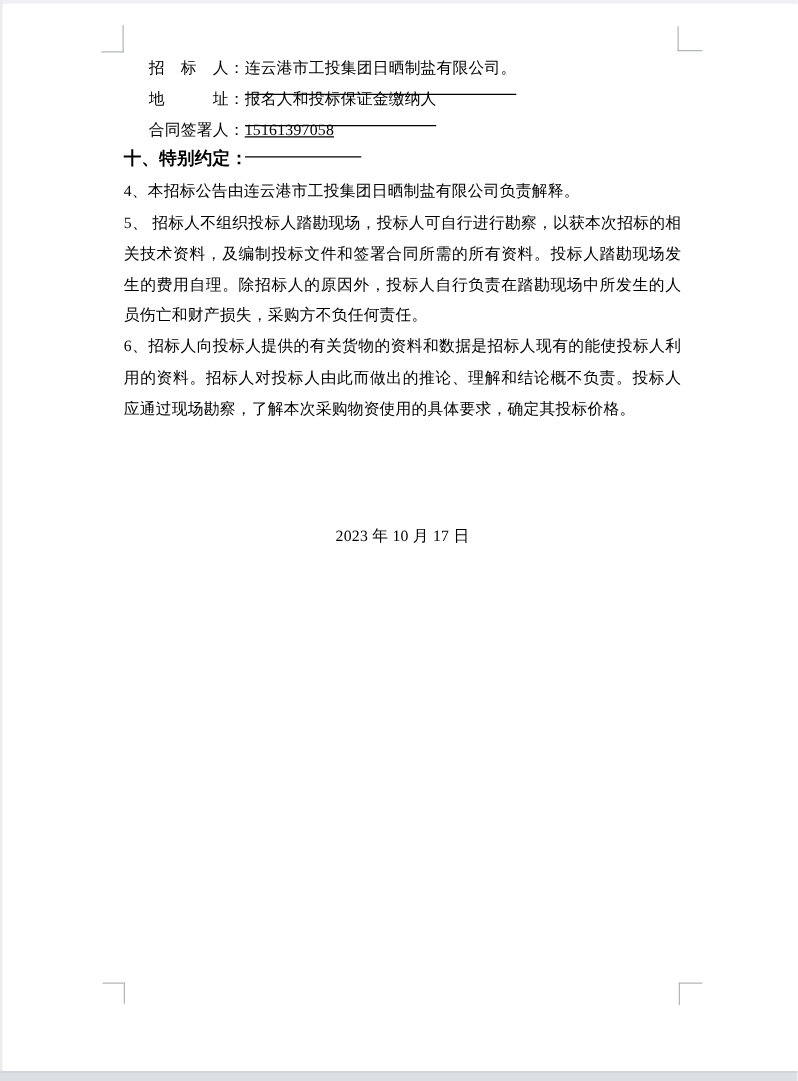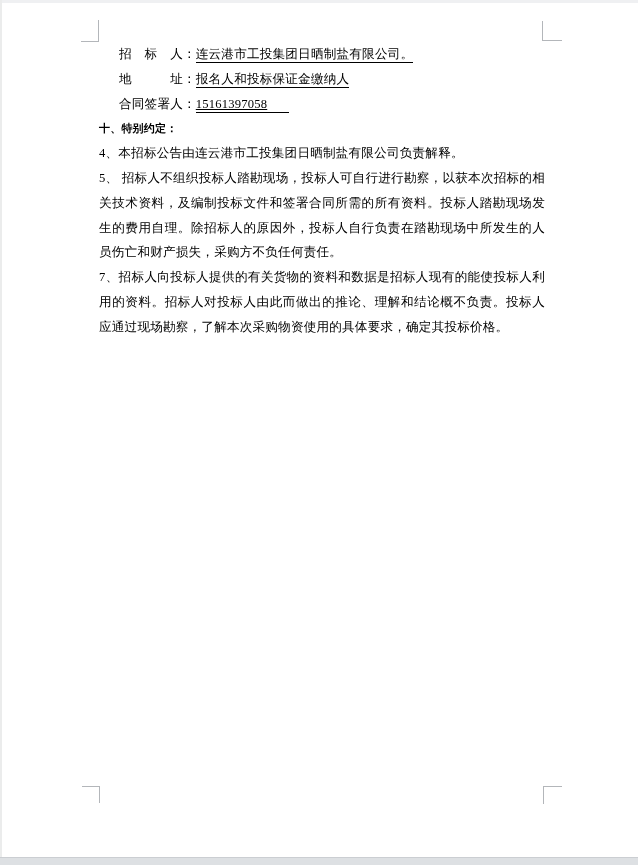--- a/index.html
+++ b/index.html
@@ -40,23 +40,23 @@
   .crop.br { left: 543px; top: 786px; width: 19px; height: 18px;
              border-left: 1px solid #b3b6ba;  border-top: 1px solid #b3b6ba; }
   
   .content {
     position: absolute; left: 99px; top: 42px; width: 446px;
     font-size: 12.6px;
     line-height: 24.8px;
     letter-spacing: 0.2px;
   }
   .contact { padding-left: 20px; white-space: pre-wrap; }
-  .contact .val { border-bottom: 1px solid #000; padding-bottom: 1px; }
+  .contact .val { border-bottom: 1px solid #000; padding-bottom: 14px; }
   .contact .val.u-ext { padding-right: 22px; text-decoration: underline; }
-  .heading { font-weight: bold; font-size: 11px; }
+  .heading { font-weight: bold; font-size: 14px; }
   .item { text-align: justify; }
   .date-line { text-align: center; margin-top: 77px; }
 </style>
 </head>
 <body>
 
 <div class="page">
 
   <div class="edge-top"></div>
   <div class="edge-left"></div>
@@ -72,20 +72,21 @@
 
     <p class="contact"><span class="lbl">地　　　址：</span><span class="val">报名人和投标保证金缴纳人</span></p>
 
 
     <p class="contact"><span class="lbl">合同签署人：</span><span class="val u-ext">15161397058</span></p>
 
     <p class="heading">十、特别约定：</p>
 
     <p class="item">4、本招标公告由连云港市工投集团日晒制盐有限公司负责解释。</p>
     <p class="item">5、 招标人不组织投标人踏勘现场，投标人可自行进行勘察，以获本次招标的相关技术资料，及编制投标文件和签署合同所需的所有资料。投标人踏勘现场发生的费用自理。除招标人的原因外，投标人自行负责在踏勘现场中所发生的人员伤亡和财产损失，采购方不负任何责任。</p>
-    <p class="item">7、招标人向投标人提供的有关货物的资料和数据是招标人现有的能使投标人利用的资料。招标人对投标人由此而做出的推论、理解和结论概不负责。投标人应通过现场勘察，了解本次采购物资使用的具体要求，确定其投标价格。</p>
+    <p class="item">6、招标人向投标人提供的有关货物的资料和数据是招标人现有的能使投标人利用的资料。招标人对投标人由此而做出的推论、理解和结论概不负责。投标人应通过现场勘察，了解本次采购物资使用的具体要求，确定其投标价格。</p>
 
+    <p class="date-line">2023 年 10 月 17 日</p>
 
   </div>
 
   <div class="page-gap"></div>
 
 </div>
 
 </body></html>

